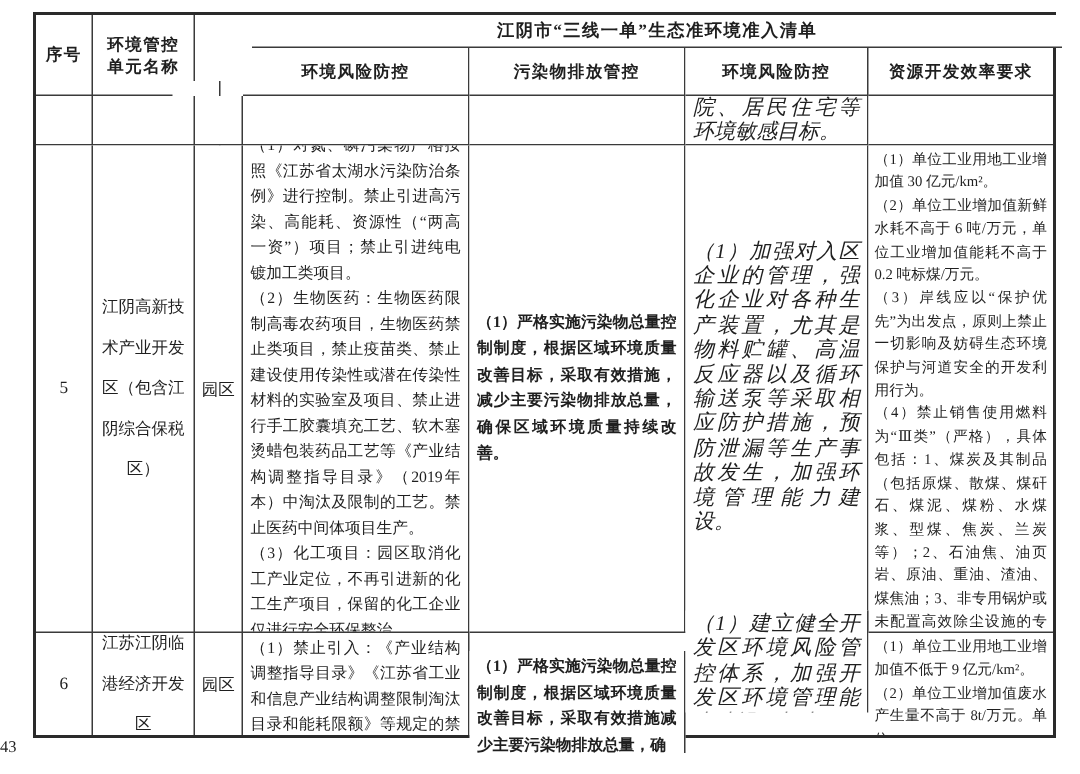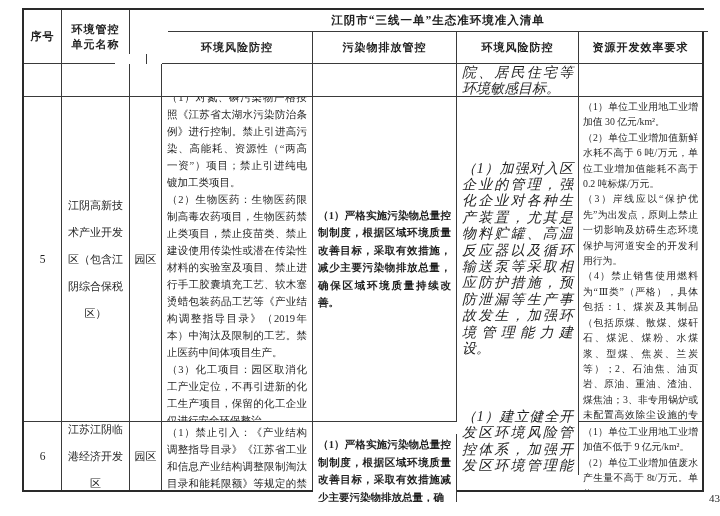--- a/index.html
+++ b/index.html
@@ -17,21 +17,21 @@
   .head{font-weight:bold;font-size:11px;letter-spacing:1px;}
   .title{font-weight:bold;font-size:11.5px;letter-spacing:1px;}
   .body{text-align:justify;}
   .body p{margin:0;}
   .c-space{font-size:10.5px;line-height:17px;padding:2px 5px;}
   .c-poll{font-size:10.5px;line-height:17.5px;padding:2px 5px;font-weight:bold;}
   .c-risk{font-size:14px;line-height:16.4px;padding:2px 5px;font-style:italic;}
   .c-res{font-size:9.8px;line-height:15.4px;padding:2px 4px;}
   .name{font-size:11px;line-height:27px;padding:2px 6px;}
   .num{font-size:11.5px;}
-  .pageno{position:absolute;left:0;top:492px;width:720px;text-align:right;font-size:11px;}
+  .pageno{position:absolute;left:0;top:492px;width:720px;text-align:left;font-size:11px;}
 </style>
 </head>
 <body>
 
 <div class="page">
   <div class="tbl">
 
     <div class="cell mid head" style="left:38px;top:0;width:68px;height:54px;padding:0 6px;">环境管控单元名称</div>
     <div class="cell mid head" style="left:0;top:0;width:38px;height:54px;">序号</div>
     <div class="cell mid head" style="left:91px;top:0;width:32px;height:54px;margin-top:44px;">类型</div>

